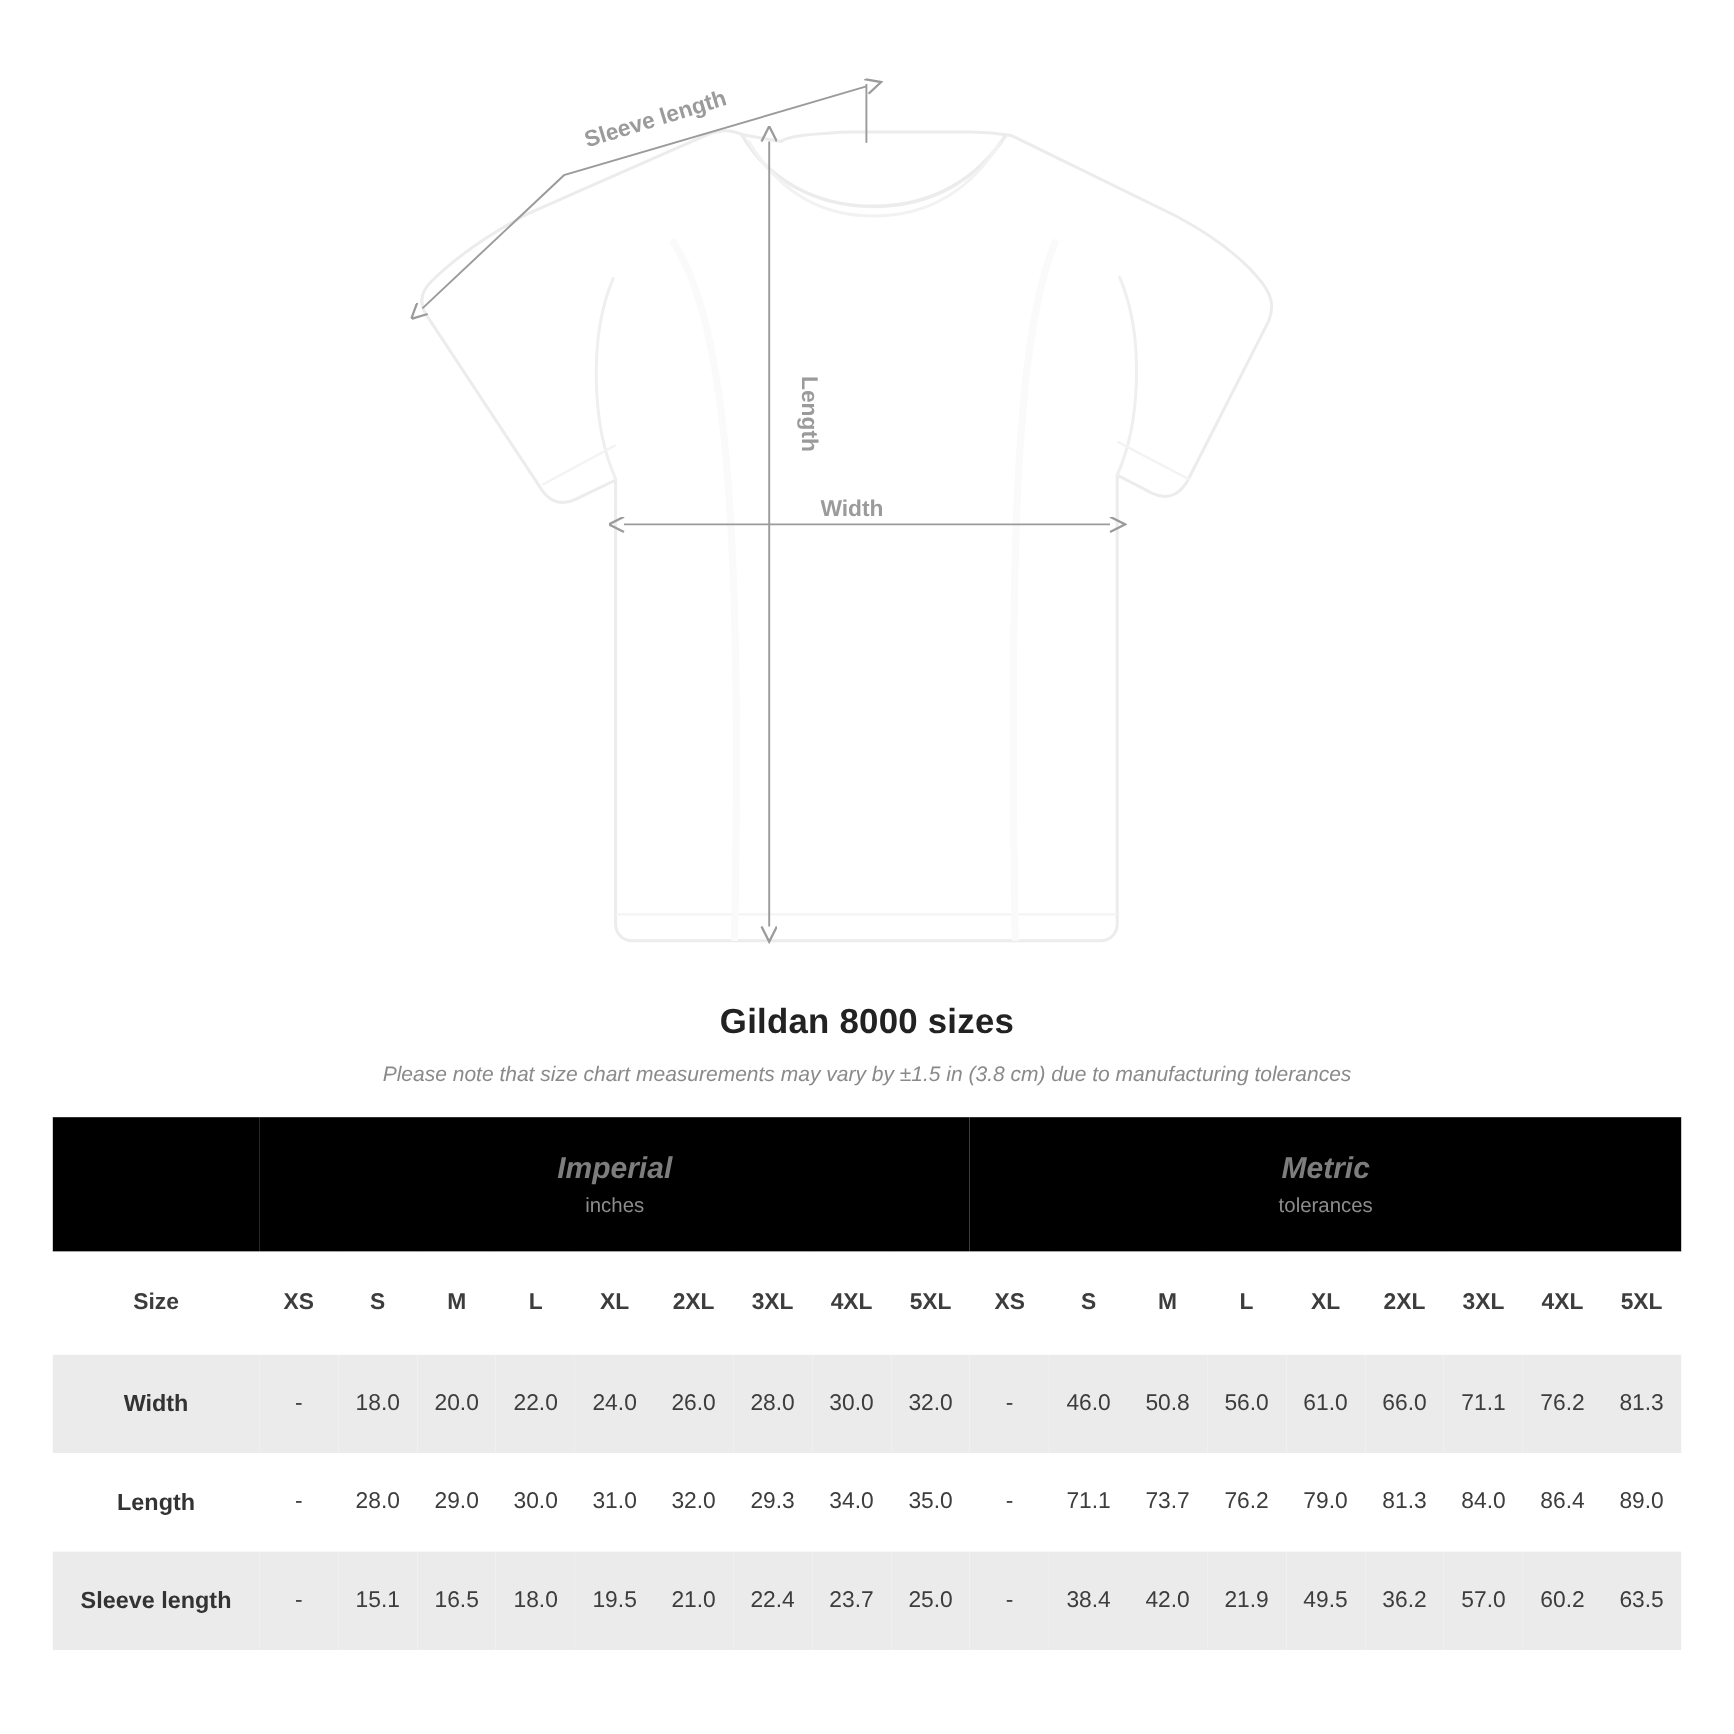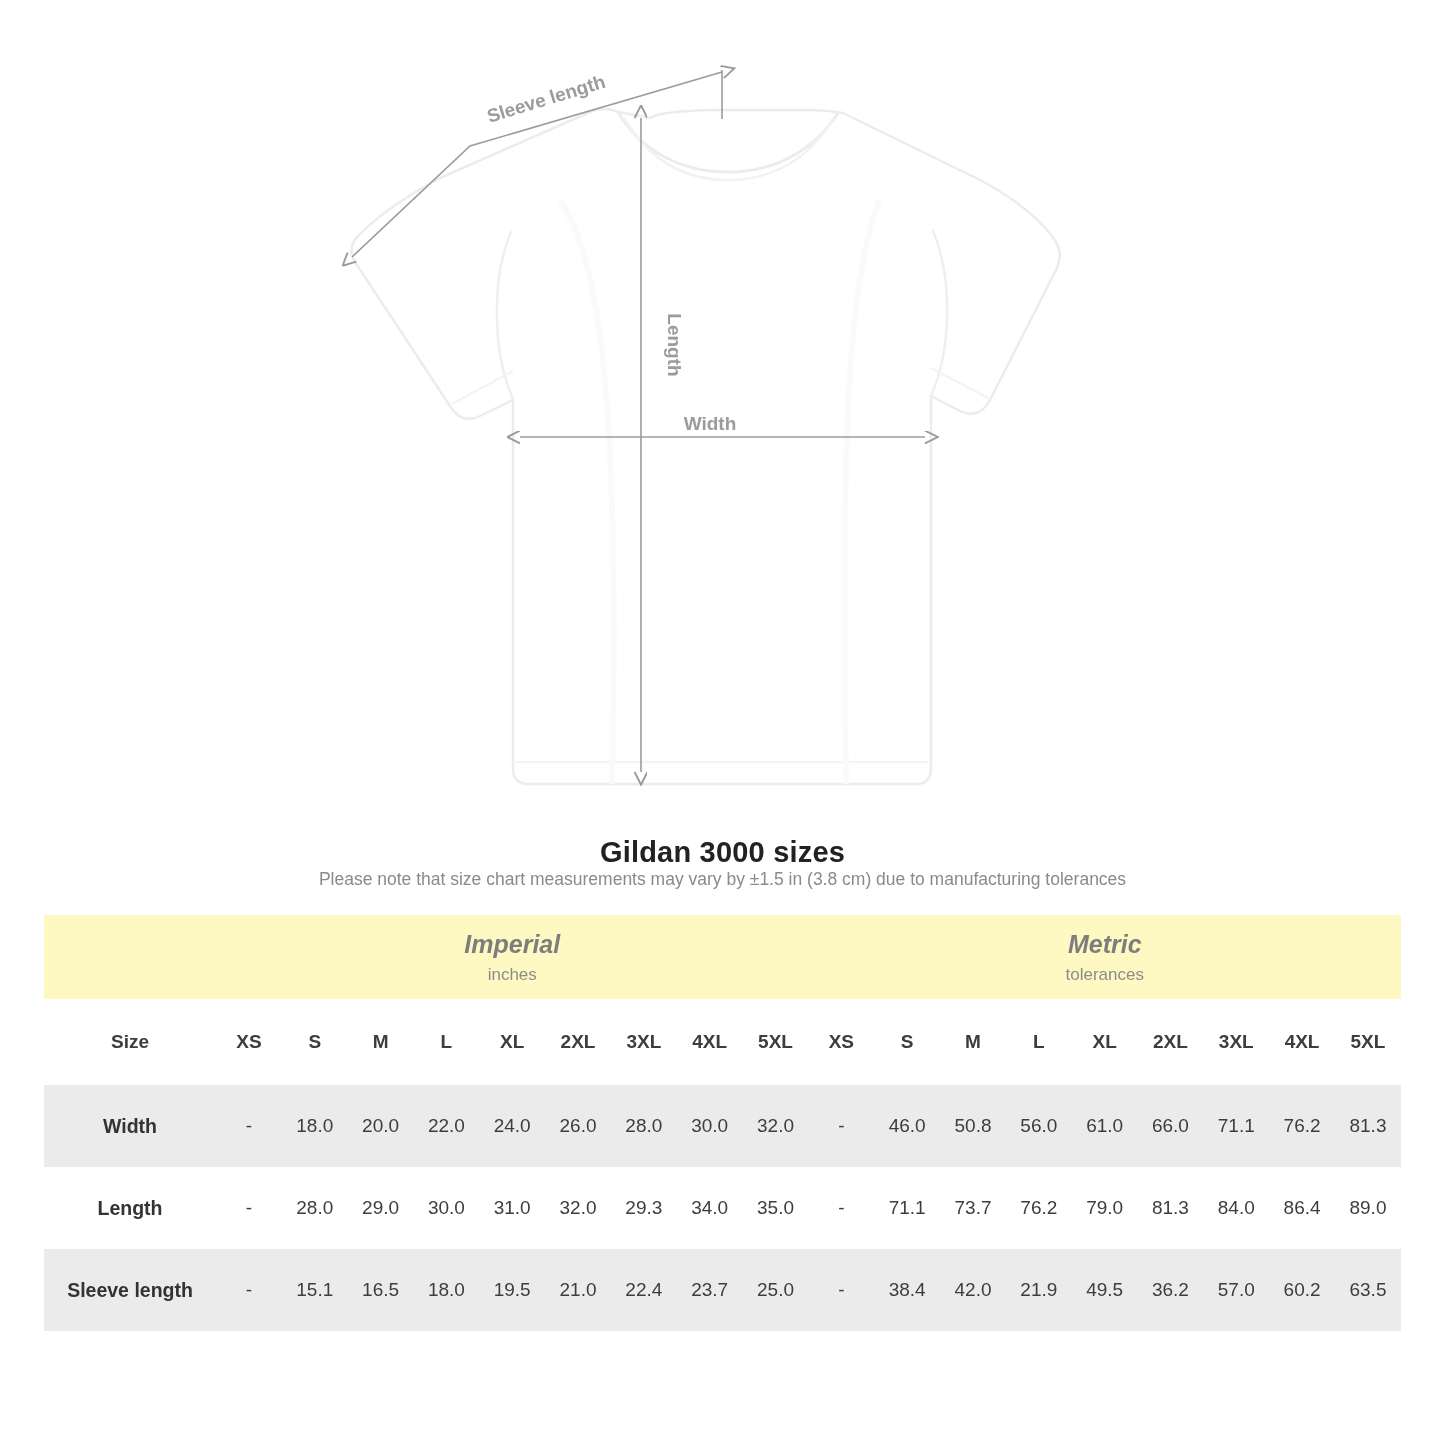--- a/index.html
+++ b/index.html
@@ -38,21 +38,23 @@
     margin-top: 6px;
   }
   .chart-title {
     font-size: 29px;
     font-weight: bold;
     color: #222222;
     letter-spacing: 0.2px;
   }
   .chart-note {
     font-size: 17.5px;
+    font-style: italic;
     color: #8a8a8a;
+    margin-top: 16px;
   }
 
   
   .table-wrap {
     margin: 25px 44px 0 44px;
   }
   table.size-table {
     border-collapse: collapse;
     width: 1357px;
     table-layout: fixed;
@@ -61,22 +63,22 @@
   table.size-table th {
     padding: 0;
     text-align: center;
     vertical-align: middle;
     font-size: 19px;
     color: #3d3d3d;
     border: none;
   }
 
   .unit-head td {
-    height: 84px;
-    background: #fef9c3;
+    height: 112px;
+    background: #000000;
   }
   .unit-name {
     font-size: 25px;
     font-style: italic;
     font-weight: bold;
     color: #7d7d7d;
     line-height: 1.25;
   }
   .unit-sub {
     font-size: 17px;
@@ -190,21 +192,21 @@
       </g>
 
       <g>
         <path d="M520,437 L925,437" fill="none" stroke="#9b9b9b" stroke-width="1.6" marker-start="url(#arrowStart)" marker-end="url(#arrowEnd)"></path>
         <text class="lbl" x="710" y="430" font-size="19" text-anchor="middle">Width</text>
       </g>
     </svg>
   </div>
 
   <div class="titleblock">
-    <div class="chart-title">Gildan 3000 sizes</div>
+    <div class="chart-title">Gildan 8000 sizes</div>
     <div class="chart-note">Please note that size chart measurements may vary by ±1.5 in (3.8 cm) due to manufacturing tolerances</div>
   </div>
 
   <div class="table-wrap">
     <table class="size-table">
       <colgroup>
         <col class="col-label">
         <col class="col-data">
           <col class="col-data">
           <col class="col-data">

